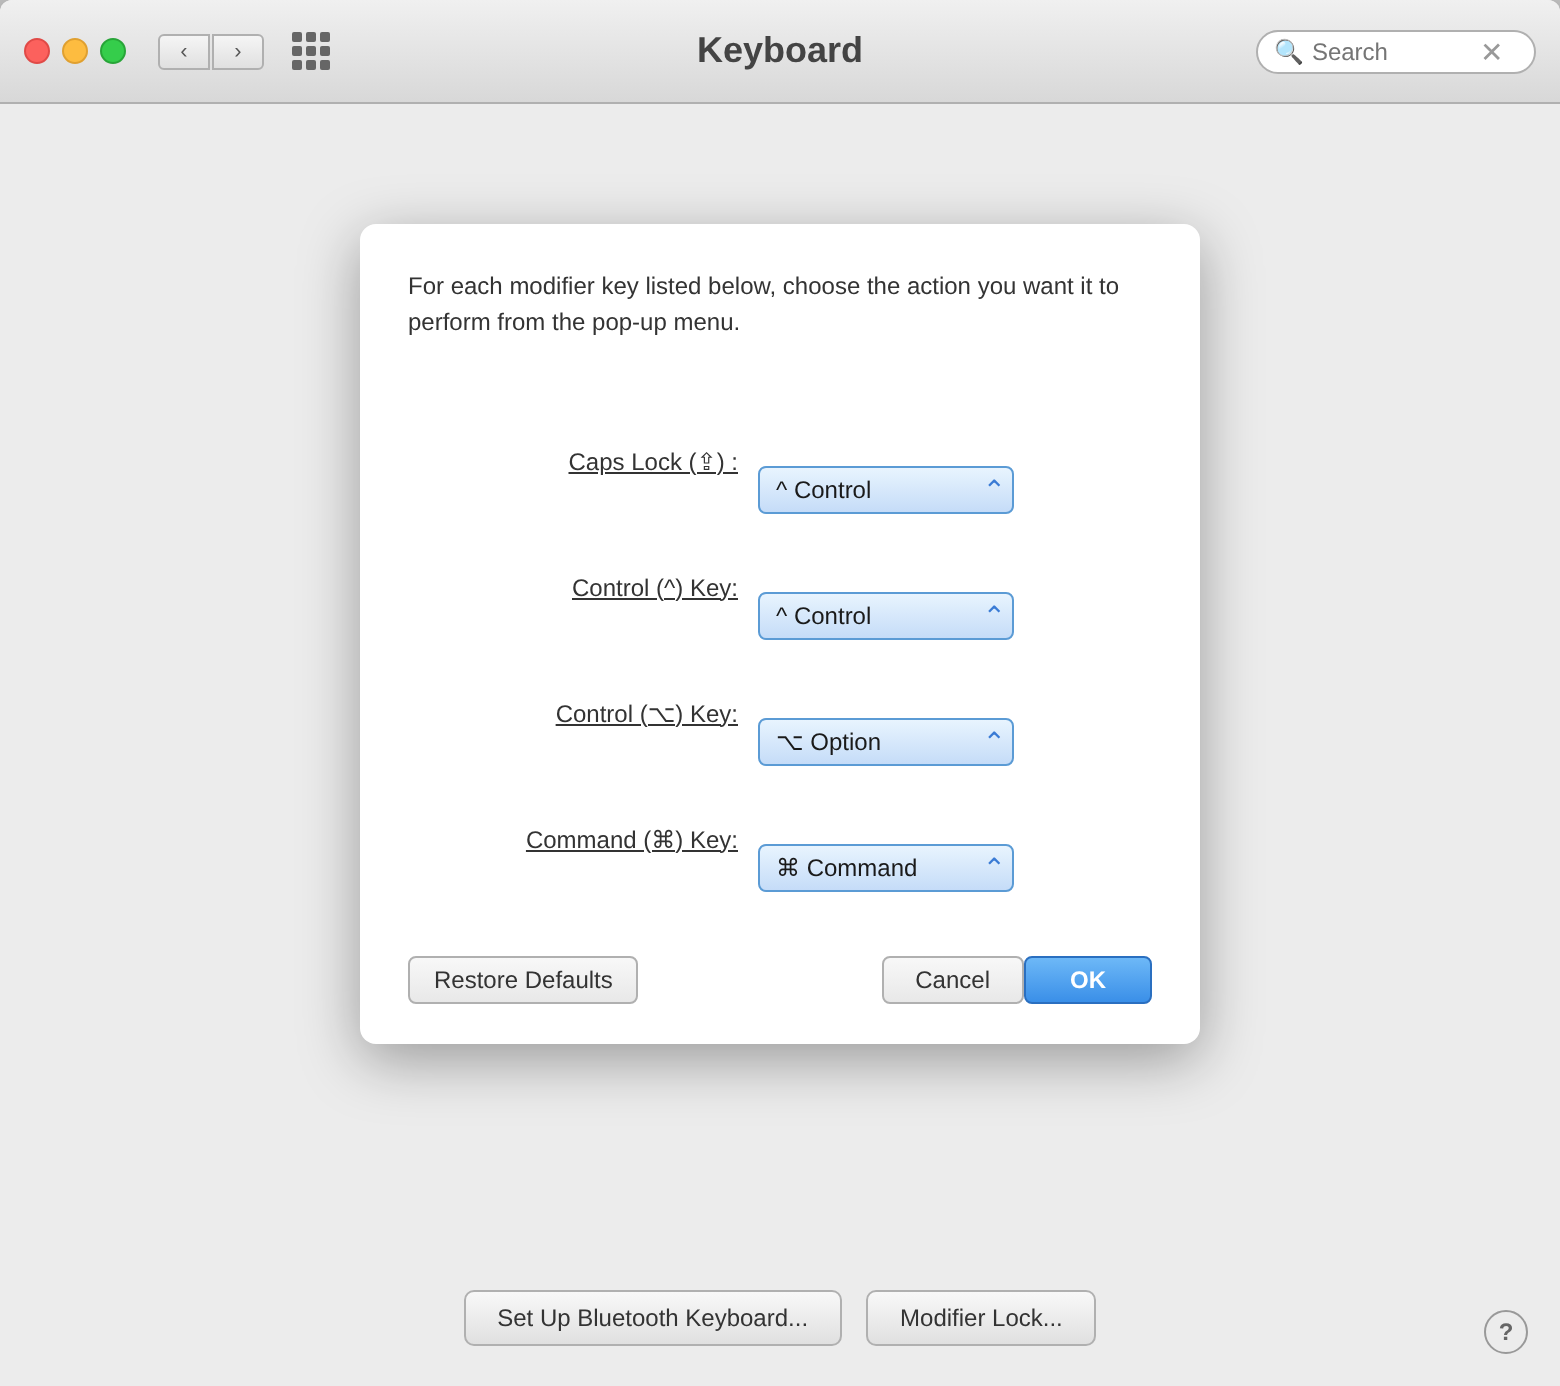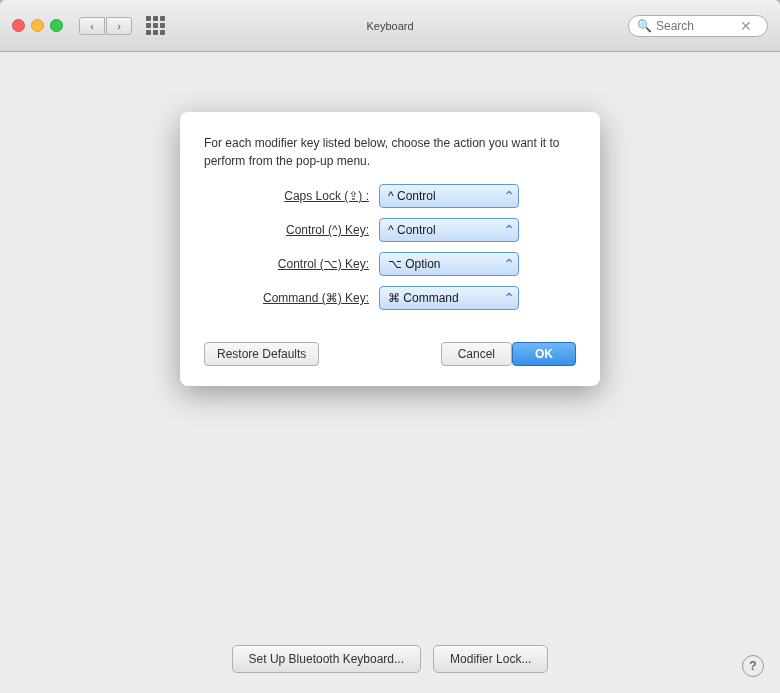--- a/index.html
+++ b/index.html
@@ -97,22 +97,22 @@
       width: 5px;
       height: 5px;
       background: #666;
       border-radius: 1px;
     }
 
     .window-title {
       position: absolute;
       left: 50%;
       transform: translateX(-50%);
-      font-size: 11px;
-      font-weight: 400;
+      font-size: 18px;
+      font-weight: 700;
       color: #444;
     }
 
     .search-bar {
       margin-left: auto;
       display: flex;
       align-items: center;
       background: white;
       border: 1px solid #b0b0b0;
       border-radius: 14px;
@@ -162,41 +162,42 @@
       width: 420px;
       padding: 22px 24px 20px;
       position: relative;
       margin-top: 40px;
     }
 
     .modal-description {
       font-size: 12px;
       color: #333;
       line-height: 1.5;
-      margin-bottom: 14px;
+      margin-bottom: 34px;
     }
 
     .key-row {
       display: flex;
       align-items: center;
       margin-bottom: 10px;
     }
 
     .key-label {
       width: 175px;
       text-align: right;
       padding-right: 10px;
       font-size: 12px;
       color: #333;
       text-decoration: underline;
     }
 
     .select-wrapper {
       position: relative;
-      width: 140px;
+      width: 128px;
+      margin-top: 29px;
     }
 
     .select-wrapper select {
       width: 100%;
       height: 24px;
       background: linear-gradient(to bottom, #e8f4fe, #c5dcf8);
       border: 1px solid #5b9bd5;
       border-radius: 4px;
       padding: 0 24px 0 8px;
       font-size: 12px;

